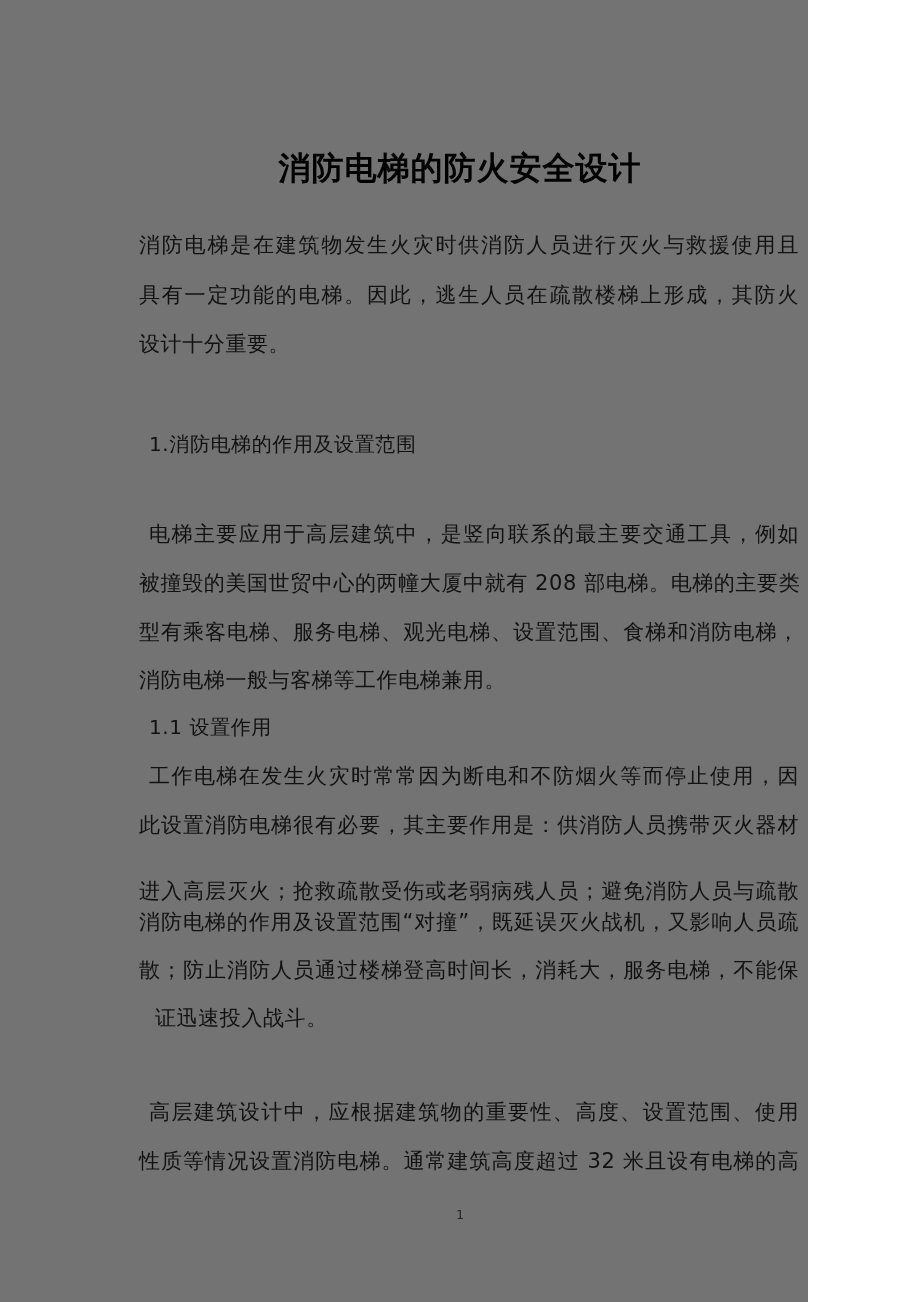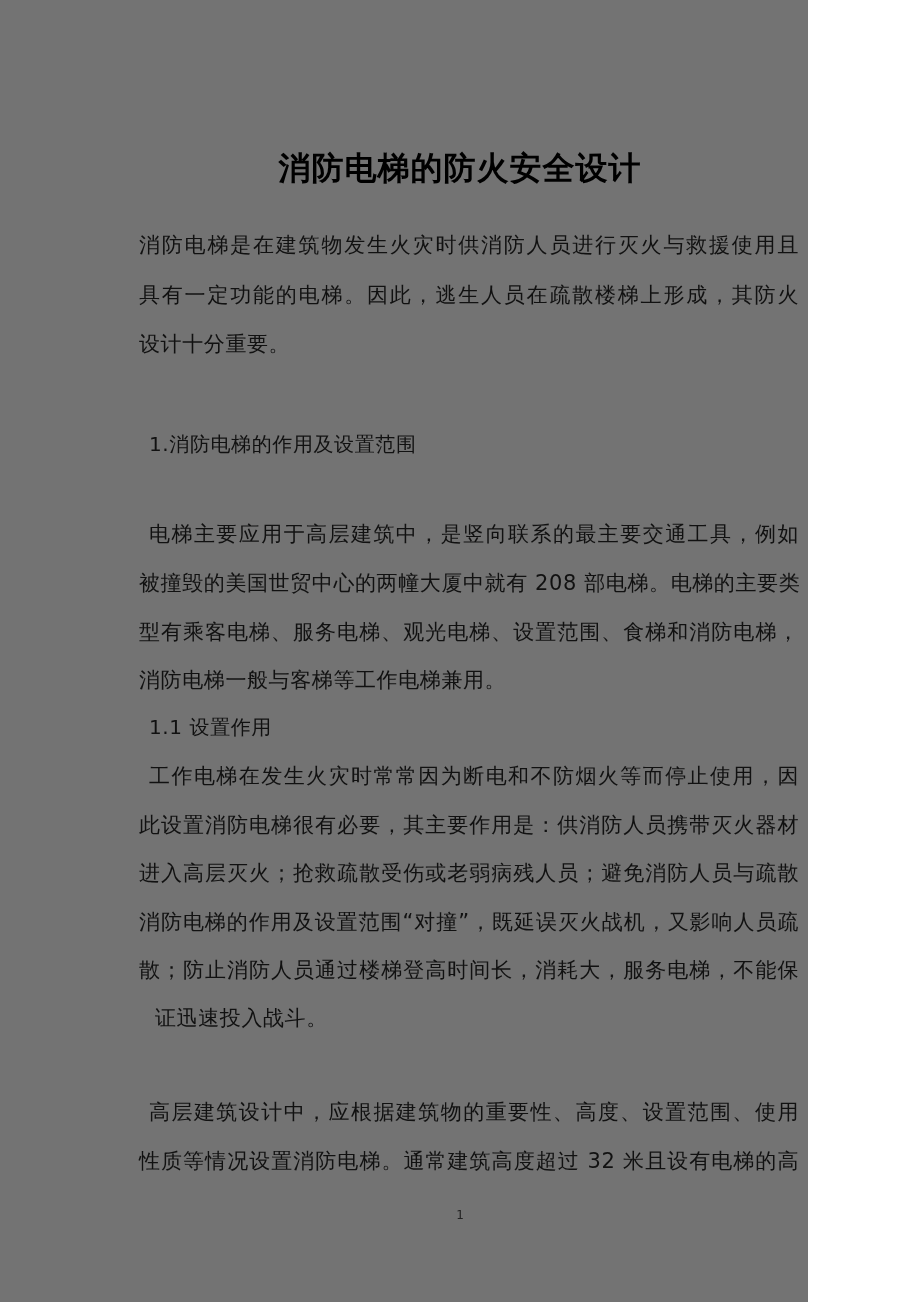--- a/index.html
+++ b/index.html
@@ -86,21 +86,21 @@
     <div class="line justify" style="top:568px;">被撞毁的美国世贸中心的两幢大厦中就有 208 部电梯。电梯的主要类</div>
     <div class="line justify" style="top:617px;">型有乘客电梯、服务电梯、观光电梯、设置范围、食梯和消防电梯，</div>
     <div class="line" style="top:665px;">消防电梯一般与客梯等工作电梯兼用。</div>
   </div>
 
   <div class="line indent heading" style="top:712px;">1.1 设置作用</div>
 
   <div>
     <div class="line justify indent" style="top:761px;">工作电梯在发生火灾时常常因为断电和不防烟火等而停止使用，因</div>
     <div class="line justify" style="top:810px;">此设置消防电梯很有必要，其主要作用是：供消防人员携带灭火器材</div>
-    <div class="line justify" style="top:858px;">进入高层灭火；抢救疏散受伤或老弱病残人员；避免消防人员与疏散</div>
+    <div class="line justify" style="top:876px;">进入高层灭火；抢救疏散受伤或老弱病残人员；避免消防人员与疏散</div>
     <div class="line justify" style="top:907px;">消防电梯的作用及设置范围“对撞”，既延误灭火战机，又影响人员疏</div>
     <div class="line justify" style="top:955px;">散；防止消防人员通过楼梯登高时间长，消耗大，服务电梯，不能保</div>
     <div class="line" style="top:1003px;margin-left:16px;">证迅速投入战斗。</div>
   </div>
 
 
   <div>
     <div class="line justify indent" style="top:1097px;">高层建筑设计中，应根据建筑物的重要性、高度、设置范围、使用</div>
     <div class="line justify" style="top:1146px;">性质等情况设置消防电梯。通常建筑高度超过 32 米且设有电梯的高</div>
   </div>

